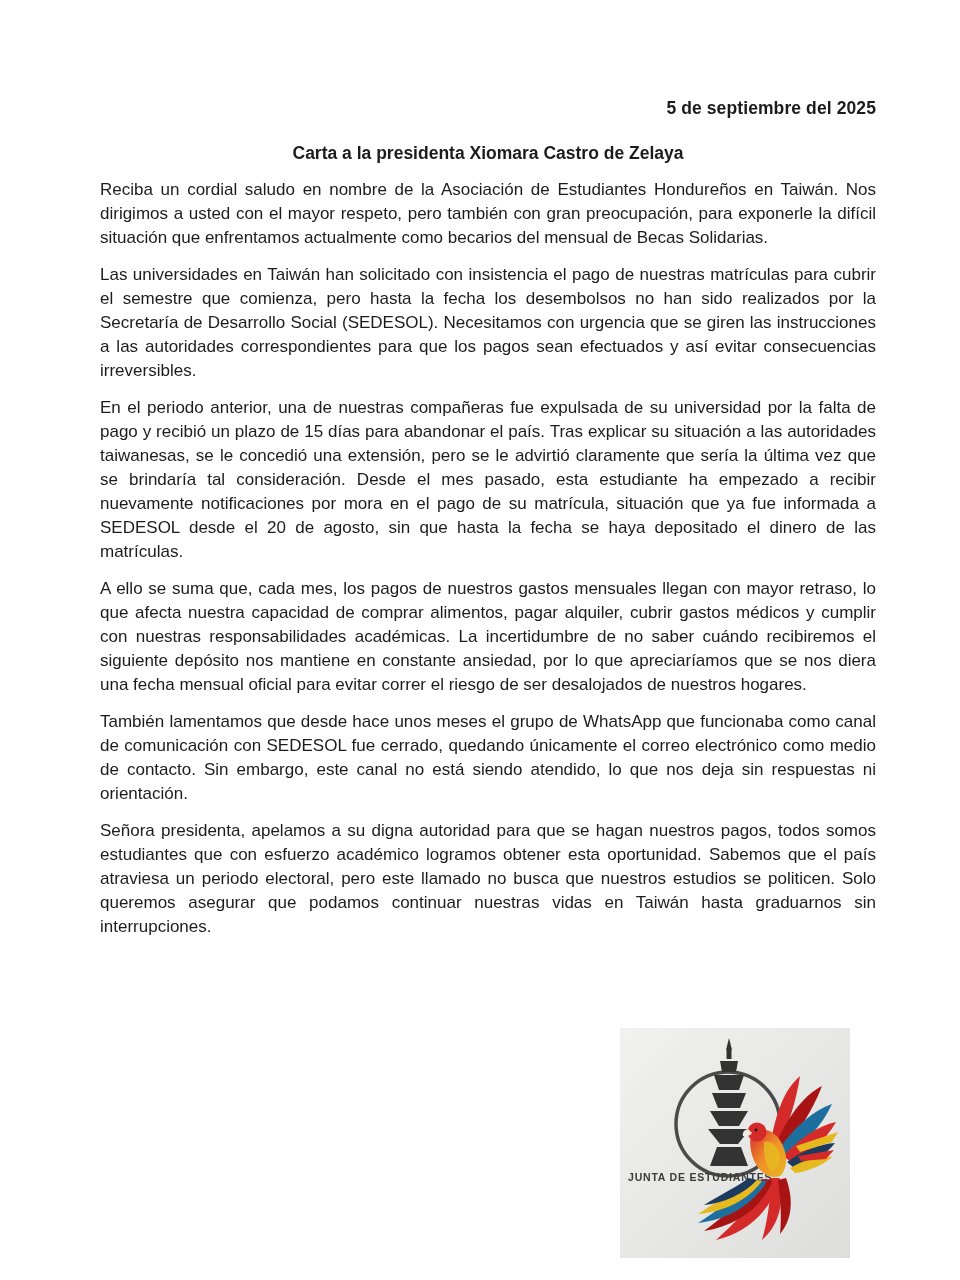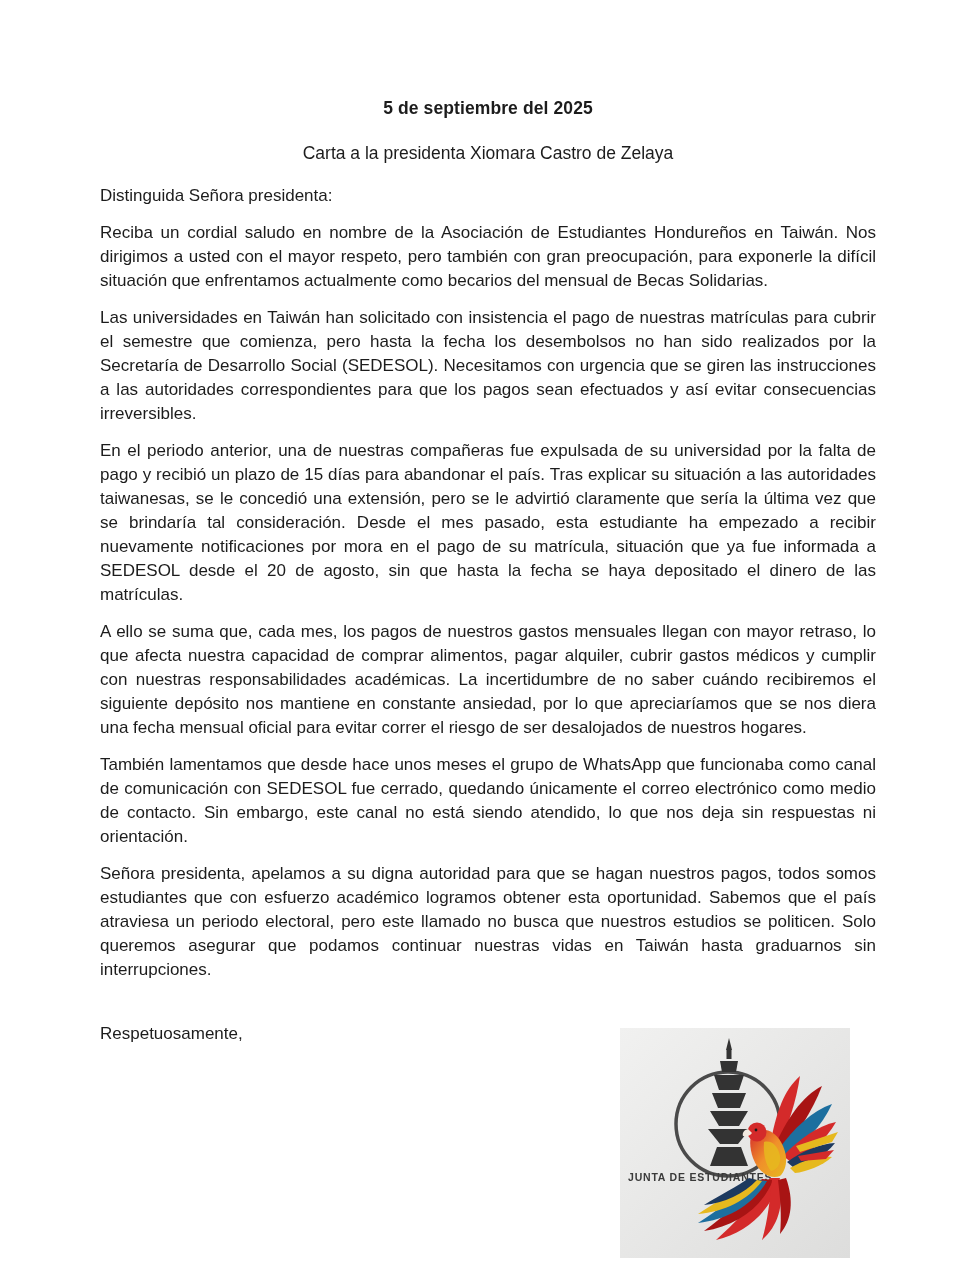--- a/index.html
+++ b/index.html
@@ -15,29 +15,29 @@
     font-family: "Liberation Sans", sans-serif;
     color: #1c1c1c;
   }
   .page {
     position: absolute;
     left: 100px;
     top: 96px;
     width: 776px;
   }
   .date-line {
-    text-align: center;
+    text-align: right;
     font-weight: bold;
     font-size: 17.5px;
     line-height: 24px;
     letter-spacing: 0.1px;
   }
   .letter-title {
     text-align: center;
-    font-weight: normal;
+    font-weight: bold;
     font-size: 17.5px;
     line-height: 24px;
     margin-top: 21px;
   }
   .greeting {
     font-size: 17px;
     line-height: 24px;
     margin-top: 19px;
   }
   .body-text p {
@@ -73,32 +73,30 @@
 </style>
 </head>
 <body>
 
 <div class="page">
 
   <div class="date-line">5 de septiembre del 2025</div>
 
   <div class="letter-title">Carta a la presidenta Xiomara Castro de Zelaya</div>
 
-  <div class="greeting">Distinguida Señora presidenta:</div>
 
   <div class="body-text">
     <p>Reciba un cordial saludo en nombre de la Asociación de Estudiantes Hondureños en Taiwán. Nos dirigimos a usted con el mayor respeto, pero también con gran preocupación, para exponerle la difícil situación que enfrentamos actualmente como becarios del mensual de Becas Solidarias.</p>
     <p>Las universidades en Taiwán han solicitado con insistencia el pago de nuestras matrículas para cubrir el semestre que comienza, pero hasta la fecha los desembolsos no han sido realizados por la Secretaría de Desarrollo Social (SEDESOL). Necesitamos con urgencia que se giren las instrucciones a las autoridades correspondientes para que los pagos sean efectuados y así evitar consecuencias irreversibles.</p>
     <p>En el periodo anterior, una de nuestras compañeras fue expulsada de su universidad por la falta de pago y recibió un plazo de 15 días para abandonar el país. Tras explicar su situación a las autoridades taiwanesas, se le concedió una extensión, pero se le advirtió claramente que sería la última vez que se brindaría tal consideración. Desde el mes pasado, esta estudiante ha empezado a recibir nuevamente notificaciones por mora en el pago de su matrícula, situación que ya fue informada a SEDESOL desde el 20 de agosto, sin que hasta la fecha se haya depositado el dinero de las matrículas.</p>
     <p>A ello se suma que, cada mes, los pagos de nuestros gastos mensuales llegan con mayor retraso, lo que afecta nuestra capacidad de comprar alimentos, pagar alquiler, cubrir gastos médicos y cumplir con nuestras responsabilidades académicas. La incertidumbre de no saber cuándo recibiremos el siguiente depósito nos mantiene en constante ansiedad, por lo que apreciaríamos que se nos diera una fecha mensual oficial para evitar correr el riesgo de ser desalojados de nuestros hogares.</p>
     <p>También lamentamos que desde hace unos meses el grupo de WhatsApp que funcionaba como canal de comunicación con SEDESOL fue cerrado, quedando únicamente el correo electrónico como medio de contacto. Sin embargo, este canal no está siendo atendido, lo que nos deja sin respuestas ni orientación.</p>
     <p>Señora presidenta, apelamos a su digna autoridad para que se hagan nuestros pagos, todos somos estudiantes que con esfuerzo académico logramos obtener esta oportunidad. Sabemos que el país atraviesa un periodo electoral, pero este llamado no busca que nuestros estudios se politicen. Solo queremos asegurar que podamos continuar nuestras vidas en Taiwán hasta graduarnos sin interrupciones.</p>
   </div>
 
-  <div class="closing">Respetuosamente,</div>
 
 
 </div>
 
 <div class="logo-wrap">
   <svg viewBox="0 0 230 230" xmlns="http://www.w3.org/2000/svg">
     <defs>
       <linearGradient id="lgbg" x1="0" y1="0" x2="1" y2="1">
         <stop offset="0" stop-color="#f1f1f0"></stop>
         <stop offset="1" stop-color="#dddddc"></stop>

